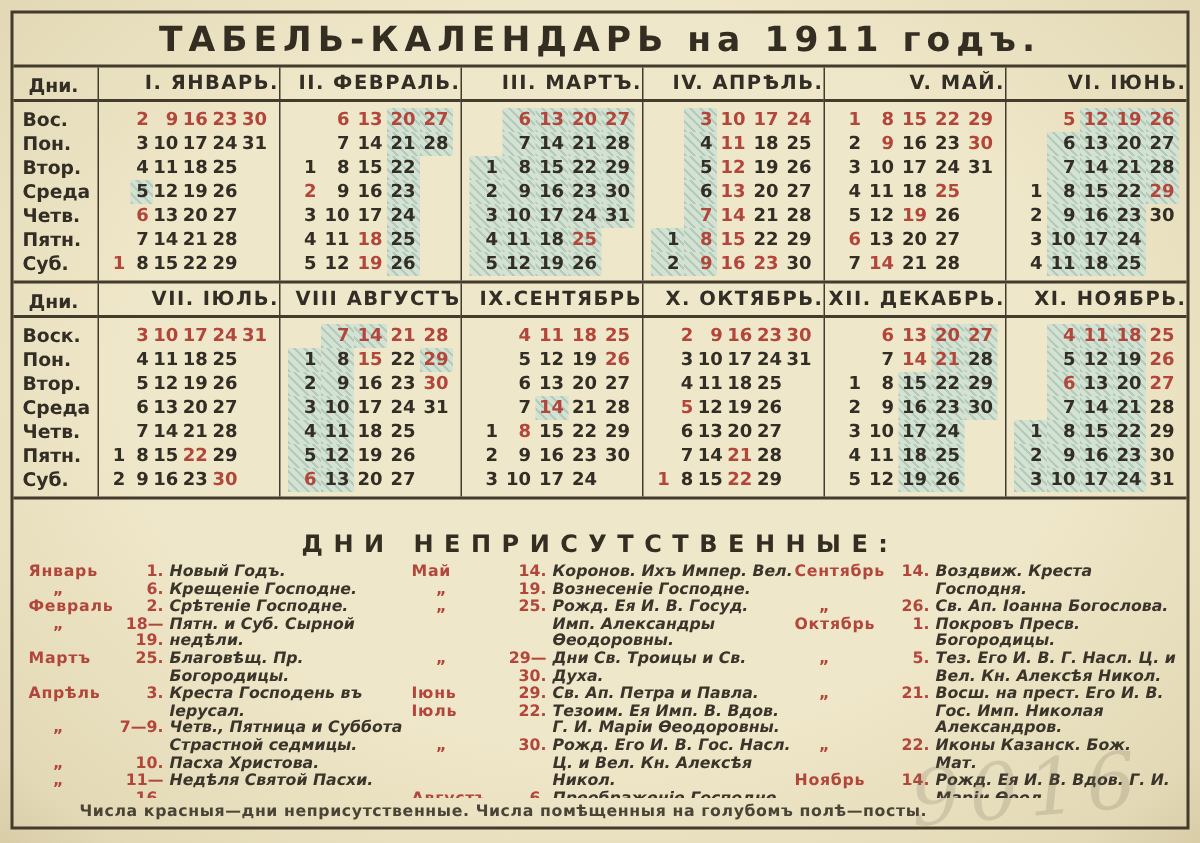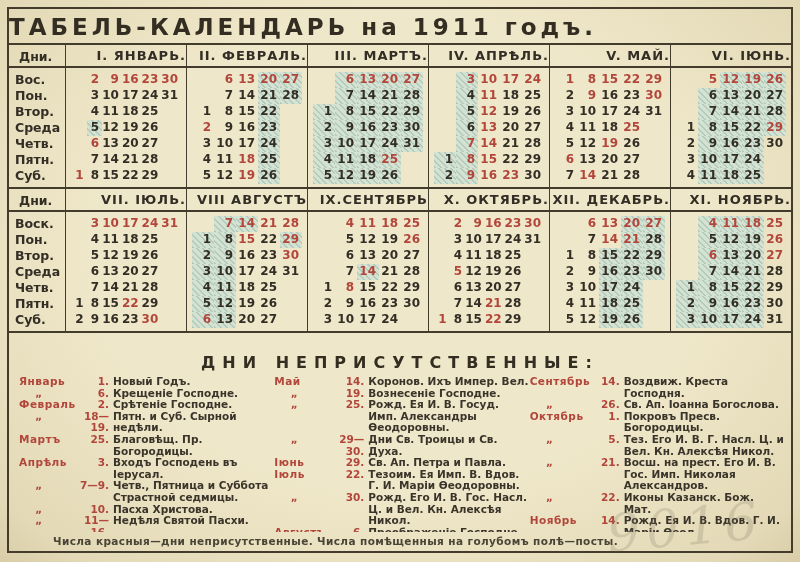--- a/index.html
+++ b/index.html
@@ -1,21 +1,21 @@
 <!DOCTYPE html>
 <html style="--red: #b2463b; --fast: #d4e2d3; --ink: #332e25; --line: #433b2b;"><head>
 <meta charset="utf-8">
 <style>
   html,body{margin:0;padding:0;background:#cfc5a2;}
   .page{position:relative;width:800px;height:562px;margin:0 auto;overflow:hidden;
         background:radial-gradient(ellipse at 50% 45%, #efe7c9 55%, #e3d9b6 90%, #d9cda8 100%);
         font-family:"DejaVu Sans","Liberation Sans",sans-serif;color:var(--ink);}
   .inner{position:absolute;left:7px;top:7px;right:7px;bottom:9px;
          border:2.5px solid var(--line);display:flex;flex-direction:column;}
-  .title{flex:0 0 auto;font-size:23px;font-weight:bold;letter-spacing:4px;
+  .title{flex:0 0 auto;text-align:center;font-size:23px;font-weight:bold;letter-spacing:4px;
          padding:5px 0 3px;border-bottom:2.5px solid var(--line);color:#332d22;}
   
   .cal{flex:0 0 auto;display:grid;grid-template-columns:56px repeat(6,1fr);
        grid-template-rows:23px auto;border-bottom:2.5px solid var(--line);}
   .corner{border-bottom:2px solid var(--line);font-weight:bold;font-size:12.5px;
           padding:4px 0 0 10px;}
   .mh{border-left:1.5px solid var(--line);border-bottom:2px solid var(--line);
       font-weight:bold;font-size:13px;text-align:right;padding-top:3px;letter-spacing:1px;
       white-space:nowrap;overflow:hidden;}
   .daycol{display:flex;flex-direction:column;padding:4px 0 3px 6px;}
@@ -30,21 +30,21 @@
         var(--fast);}
   
   .sect{flex:0 0 auto;text-align:center;font-size:16px;font-weight:bold;letter-spacing:7px;
         padding:20px 0 2px;color:#332d22;}
   .hwrap{flex:1 1 auto;display:flex;gap:0;padding:2px 6px 0 10px;overflow:hidden;}
   .hcol{flex:1;}
   .hrow{display:flex;font-size:10.5px;line-height:11.6px;}
   .hm{width:50px;flex:0 0 auto;color:var(--red);font-weight:bold;letter-spacing:.5px;}
   .hm.ditto{text-align:center;width:40px;margin-right:10px;}
   .hd{width:40px;flex:0 0 auto;text-align:right;color:var(--red);font-weight:bold;padding-right:4px;}
-  .ht{flex:1;font-weight:bold;color:#3a342a;}
+  .ht{flex:1;font-weight:bold;color:#3a342a;font-style:italic;}
   .footer{flex:0 0 auto;text-align:left;font-size:10.5px;font-weight:bold;color:#4a4436;
           padding:3px 0 4px;letter-spacing:.4px;margin-left:44px;}
   .stamp{position:absolute;right:28px;bottom:-6px;font-family:"DejaVu Serif","Liberation Serif",serif;
          font-style:italic;font-size:52px;color:#7d7461;opacity:.22;transform:rotate(-5deg);
          letter-spacing:6px;pointer-events:none;}
 </style>
 </head>
 <body>
 
 <div class="page">
@@ -599,21 +599,21 @@
             <span class="ht">Пятн. и Суб. Сырной недѣли.</span>
           </div>
           <div class="hrow">
             <span class="hm">Мартъ</span>
             <span class="hd">25.</span>
             <span class="ht">Благовѣщ. Пр. Богородицы.</span>
           </div>
           <div class="hrow">
             <span class="hm">Апрѣль</span>
             <span class="hd">3.</span>
-            <span class="ht">Входъ Господень въ Іерусал.</span>
+            <span class="ht">Креста Господень въ Іерусал.</span>
           </div>
           <div class="hrow">
             <span class="hm ditto">„</span>
             <span class="hd">7—9.</span>
             <span class="ht">Четв., Пятница и Суббота Страстной седмицы.</span>
           </div>
           <div class="hrow">
             <span class="hm ditto">„</span>
             <span class="hd">10.</span>
             <span class="ht">Пасха Христова.</span>

